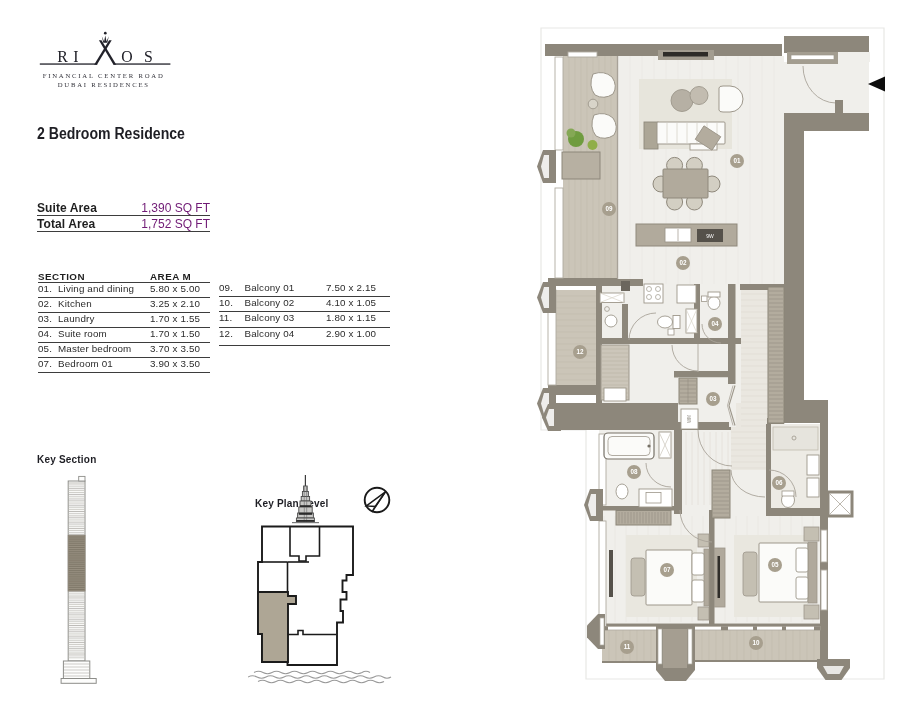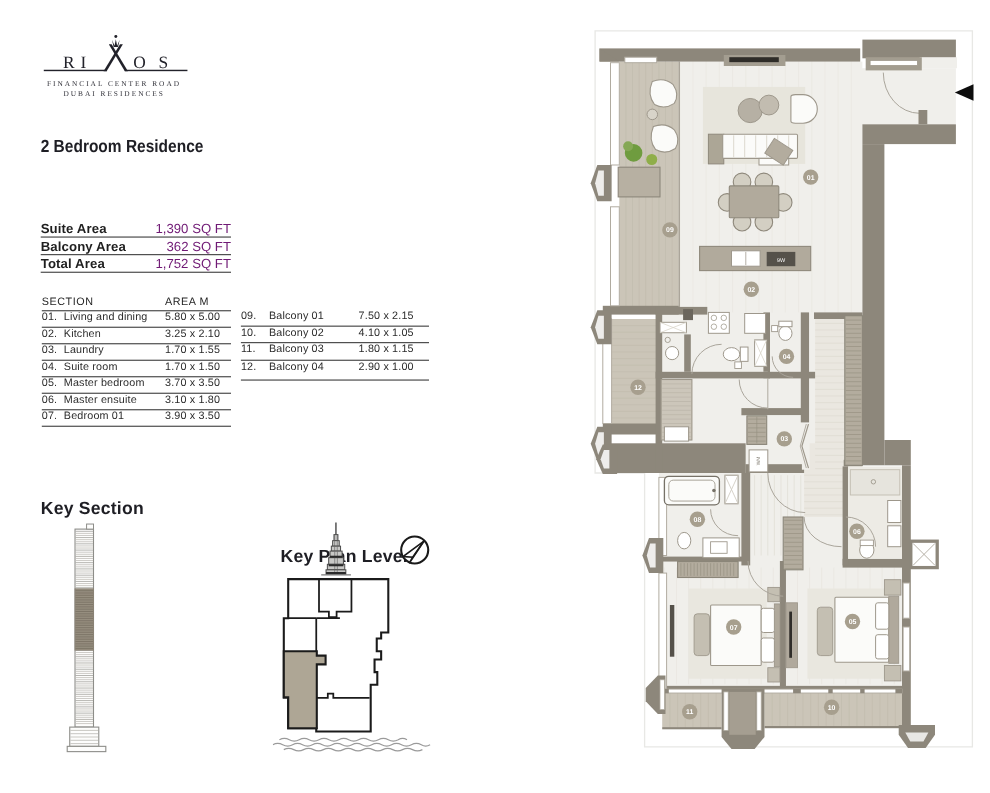--- a/index.html
+++ b/index.html
@@ -1,30 +1,30 @@
 <!DOCTYPE html>
 <html><head>
 <meta charset="utf-8">
 <style>
   html,body{margin:0;padding:0;background:#fff;}
   body{width:900px;height:721px;position:relative;overflow:hidden;
        font-family:"Liberation Sans",sans-serif;color:#2e2e2e;}
   .abs{position:absolute;}
   .h1{font-weight:bold;font-size:16px;color:#1e1e24;transform:scaleX(0.88);transform-origin:0 0;white-space:nowrap;}
-  .h2{font-weight:bold;font-size:16px;color:#1e1e24;letter-spacing:.2px;white-space:nowrap;}
+  .h2{font-weight:bold;font-size:10px;color:#1e1e24;letter-spacing:.2px;white-space:nowrap;}
   
   .atab{position:absolute;left:37px;top:200px;width:173px;font-size:12px;}
   .atab .row{display:flex;justify-content:space-between;align-items:center;
              border-bottom:1.2px solid #3d3d3d;height:15px;}
   .atab .lab{font-weight:bold;color:#1f1f1f;letter-spacing:.1px;}
   .atab .val{color:#701a75;}
   
   .stab{position:absolute;font-size:9.8px;color:#2c2c2c;letter-spacing:.15px;}
-  .stab .hd{display:flex;font-weight:normal;font-size:9.8px;color:#1f1f1f;
-            border-bottom:1.2px solid #3d3d3d;height:12.8px;letter-spacing:.5px;}
+  .stab .hd{display:flex;font-weight:bold;font-size:9.8px;color:#1f1f1f;
+            border-bottom:1.2px solid #3d3d3d;height:12.8px;letter-spacing:.5px;align-items:flex-end;}
   .srow{display:flex;border-bottom:1.2px solid #3d3d3d;height:14.05px;align-items:flex-start;white-space:nowrap;}
   .c-num{width:20px;flex:none;}
   .c-name{flex:1;}
   .c-val{width:60px;flex:none;}
   .stab2 .c-num{width:25.5px;}
   .stab2 .c-val{width:64px;}
 </style>
 </head>
 <body>
 
@@ -53,24 +53,20 @@
 </svg>
 
 <div class="abs h1" style="left:36.5px;top:125px;">2 Bedroom Residence</div>
 
 <div class="atab">
   <div class="row">
       <span class="lab">Suite Area</span>
       <span class="val">1,390 SQ FT</span>
     </div>
   <div class="row">
-      <span class="lab">Balcony Area</span>
-      <span class="val">362 SQ FT</span>
-    </div>
-  <div class="row">
       <span class="lab">Total Area</span>
       <span class="val">1,752 SQ FT</span>
     </div>
 </div>
 
 <div class="stab" style="left:38px;top:269.2px;width:172px;">
   <div class="hd">
       <span style="width:112px;flex:none;">SECTION</span>
       <span>AREA M</span>
     </div>
@@ -91,25 +87,20 @@
     </div>
   <div class="srow">
       <span class="c-num">04.</span>
       <span class="c-name">Suite room</span>
       <span class="c-val">1.70 x 1.50</span>
     </div>
   <div class="srow">
       <span class="c-num">05.</span>
       <span class="c-name">Master bedroom</span>
       <span class="c-val">3.70 x 3.50</span>
-    </div>
-  <div class="srow">
-      <span class="c-num">06.</span>
-      <span class="c-name">Master ensuite</span>
-      <span class="c-val">3.10 x 1.80</span>
     </div>
   <div class="srow">
       <span class="c-num">07.</span>
       <span class="c-name">Bedroom 01</span>
       <span class="c-val">3.90 x 3.50</span>
     </div>
 </div>
 
 <div class="stab stab2" style="left:219px;top:282.4px;width:171px;">
   <div class="srow">

